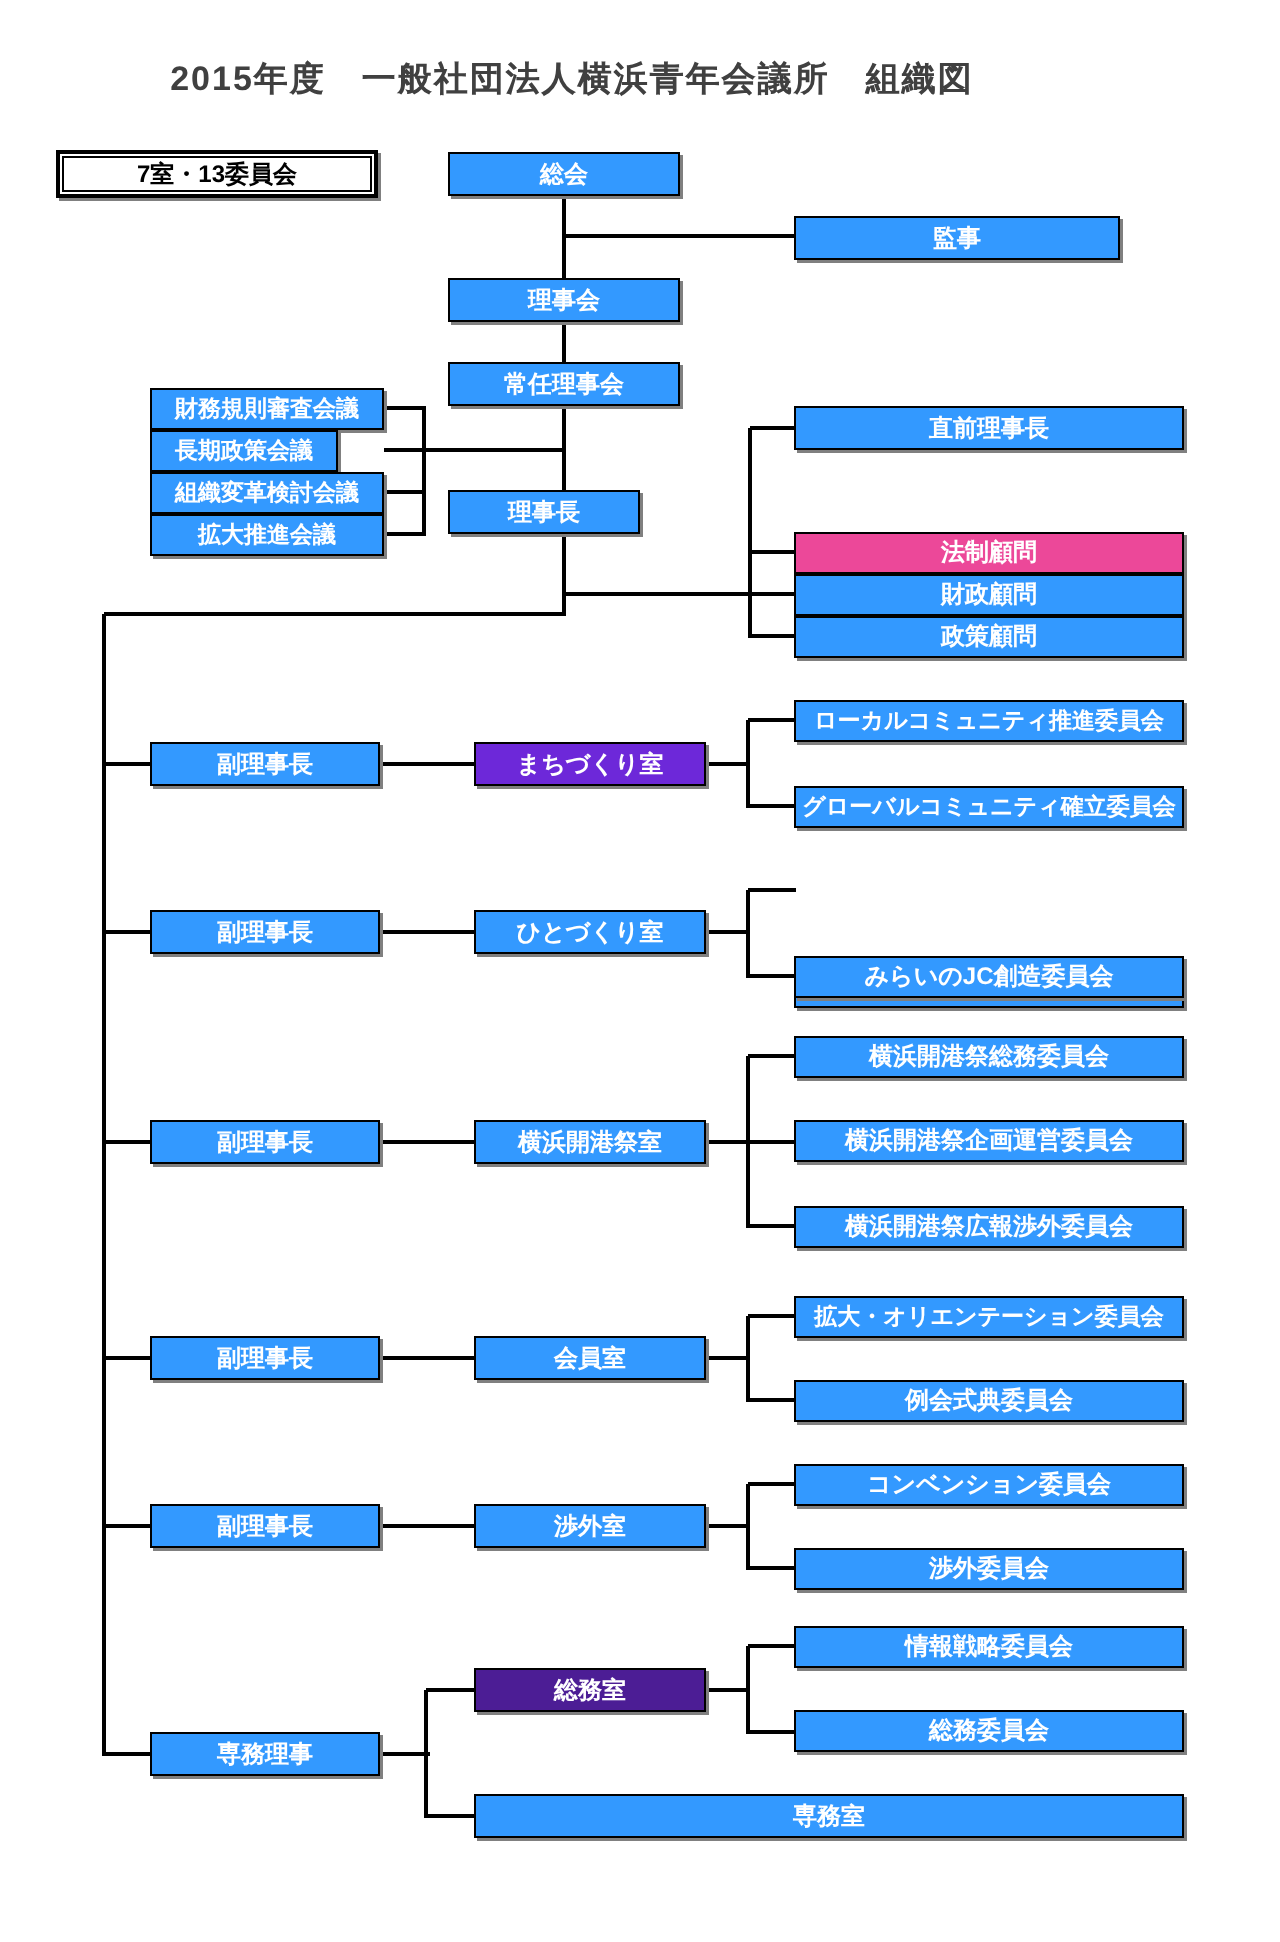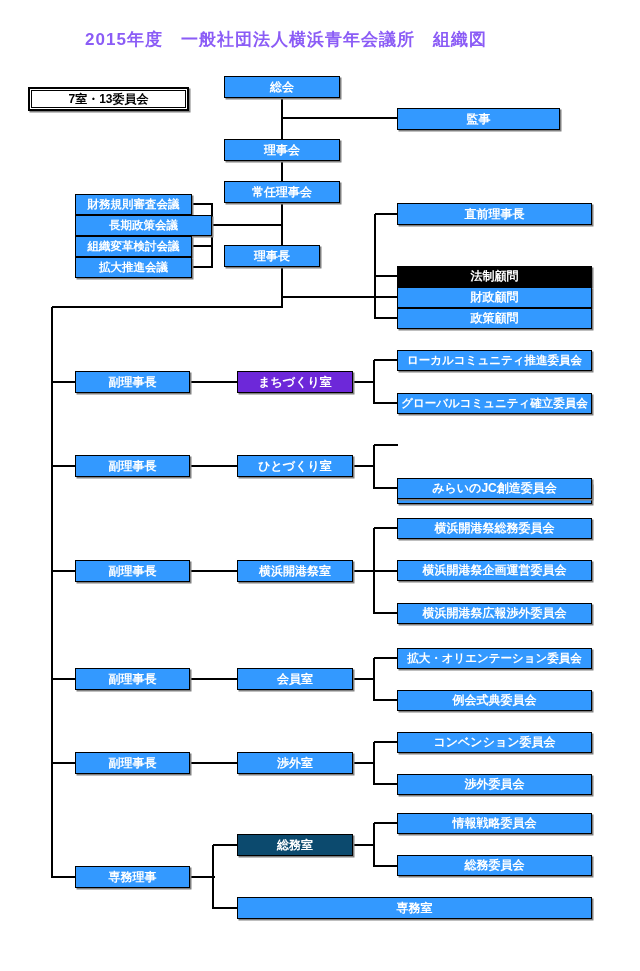--- a/index.html
+++ b/index.html
@@ -1,22 +1,22 @@
 <!DOCTYPE html>
 <html><head>
 <meta charset="utf-8">
 <style>
   html,body{margin:0;padding:0;background:#ffffff;}
   body{font-family:"Liberation Sans","DejaVu Sans",sans-serif;}
   #canvas{position:relative;width:640px;height:971px;background:#ffffff;overflow:hidden;}
   .title{position:absolute;left:0;top:28px;width:572px;text-align:center;
-         font-size:17px;font-weight:bold;color:#8b5cf6;letter-spacing:1px;}
+         font-size:17px;font-weight:bold;color:#404040;letter-spacing:1px;}
   .legend{position:absolute;left:28px;top:75px;width:161px;height:24px;
           border:2px solid #000;background:#fff;box-sizing:border-box;
-          box-shadow:1.5px 1.5px 0 #808080;padding:1px;margin-top:12px;}
+          box-shadow:1.5px 1.5px 0 #808080;padding:1px;}
   .legend-inner{width:100%;height:100%;border:1px solid #000;box-sizing:border-box;
           display:flex;align-items:center;justify-content:center;
           font-size:12px;font-weight:bold;color:#000;}
   .node{position:absolute;box-sizing:border-box;background:#3399FF;
         border:1.5px solid #000;box-shadow:1.5px 1.5px 0 #808080;
         display:flex;align-items:center;justify-content:center;
         color:#fff;font-weight:bold;font-size:12px;white-space:nowrap;
         letter-spacing:0;z-index:2;}
   .node.small{font-size:11.5px;}
   .line{position:absolute;background:#000;z-index:1;}
@@ -84,26 +84,26 @@
     <div class="line" style="left: 213px; top: 907px; width: 25px; height: 2px;"></div>
     <div class="line" style="left: 352px; top: 844px; width: 23px; height: 2px;"></div>
     <div class="line" style="left: 373px; top: 823px; width: 2px; height: 44px;"></div>
     <div class="line" style="left: 374px; top: 822px; width: 24px; height: 2px;"></div>
     <div class="line" style="left: 374px; top: 865px; width: 24px; height: 2px;"></div>
     <div class="node" style="left: 224px; top: 76px; width: 116px; height: 22px; background: rgb(51, 153, 255);">総会</div>
     <div class="node" style="left: 397px; top: 108px; width: 163px; height: 22px; background: rgb(51, 153, 255);">監事</div>
     <div class="node" style="left: 224px; top: 139px; width: 116px; height: 22px; background: rgb(51, 153, 255);">理事会</div>
     <div class="node" style="left: 224px; top: 181px; width: 116px; height: 22px; background: rgb(51, 153, 255);">常任理事会</div>
     <div class="node small" style="left: 75px; top: 194px; width: 117px; height: 21px; background: rgb(51, 153, 255);">財務規則審査会議</div>
-    <div class="node small" style="left: 75px; top: 215px; width: 137px; height: 21px; background: rgb(51, 153, 255);">長期政策会議</div>
+    <div class="node small" style="left: 75px; top: 215px; width: 94px; height: 21px; background: rgb(51, 153, 255);">長期政策会議</div>
     <div class="node small" style="left: 75px; top: 236px; width: 117px; height: 21px; background: rgb(51, 153, 255);">組織変革検討会議</div>
     <div class="node small" style="left: 75px; top: 257px; width: 117px; height: 21px; background: rgb(51, 153, 255);">拡大推進会議</div>
     <div class="node" style="left: 224px; top: 245px; width: 96px; height: 22px; background: rgb(51, 153, 255);">理事長</div>
     <div class="node" style="left: 397px; top: 203px; width: 195px; height: 22px; background: rgb(51, 153, 255);">直前理事長</div>
-    <div class="node" style="left: 397px; top: 266px; width: 195px; height: 21px; background: #000000;">法制顧問</div>
+    <div class="node" style="left: 397px; top: 266px; width: 195px; height: 21px; background: #ec4899;">法制顧問</div>
     <div class="node" style="left: 397px; top: 287px; width: 195px; height: 21px; background: rgb(51, 153, 255);">財政顧問</div>
     <div class="node" style="left: 397px; top: 308px; width: 195px; height: 21px; background: rgb(51, 153, 255);">政策顧問</div>
     <div class="node" style="left: 75px; top: 371px; width: 115px; height: 22px; background: rgb(51, 153, 255);">副理事長</div>
     <div class="node" style="left: 237px; top: 371px; width: 116px; height: 22px; background: #6d28d9;">まちづくり室</div>
     <div class="node small" style="left: 397px; top: 350px; width: 195px; height: 21px; background: rgb(51, 153, 255);">ローカルコミュニティ推進委員会</div>
     <div class="node small" style="left: 397px; top: 393px; width: 195px; height: 21px; background: rgb(51, 153, 255);">グローバルコミュニティ確立委員会</div>
     <div class="node" style="left: 75px; top: 455px; width: 115px; height: 22px; background: rgb(51, 153, 255);">副理事長</div>
     <div class="node" style="left: 237px; top: 455px; width: 116px; height: 22px; background: rgb(51, 153, 255);">ひとづくり室</div>
     <div class="node" style="left: 397px; top: 435px; width: 195px; height: 21px; background: rgb(51, 153, 255); margin-top: 48px;">みらいの人財育成委員会</div>
     <div class="node" style="left: 397px; top: 478px; width: 195px; height: 21px; background: rgb(51, 153, 255);">みらいのJC創造委員会</div>
@@ -114,17 +114,17 @@
     <div class="node" style="left: 397px; top: 603px; width: 195px; height: 21px; background: rgb(51, 153, 255);">横浜開港祭広報渉外委員会</div>
     <div class="node" style="left: 75px; top: 668px; width: 115px; height: 22px; background: rgb(51, 153, 255);">副理事長</div>
     <div class="node" style="left: 237px; top: 668px; width: 116px; height: 22px; background: rgb(51, 153, 255);">会員室</div>
     <div class="node small" style="left: 397px; top: 648px; width: 195px; height: 21px; background: rgb(51, 153, 255);">拡大・オリエンテーション委員会</div>
     <div class="node" style="left: 397px; top: 690px; width: 195px; height: 21px; background: rgb(51, 153, 255);">例会式典委員会</div>
     <div class="node" style="left: 75px; top: 752px; width: 115px; height: 22px; background: rgb(51, 153, 255);">副理事長</div>
     <div class="node" style="left: 237px; top: 752px; width: 116px; height: 22px; background: rgb(51, 153, 255);">渉外室</div>
     <div class="node" style="left: 397px; top: 732px; width: 195px; height: 21px; background: rgb(51, 153, 255);">コンベンション委員会</div>
     <div class="node" style="left: 397px; top: 774px; width: 195px; height: 21px; background: rgb(51, 153, 255);">渉外委員会</div>
     <div class="node" style="left: 75px; top: 866px; width: 115px; height: 22px; background: rgb(51, 153, 255);">専務理事</div>
-    <div class="node" style="left: 237px; top: 834px; width: 116px; height: 22px; background: #0c4a6e;">総務室</div>
+    <div class="node" style="left: 237px; top: 834px; width: 116px; height: 22px; background: #4c1d95;">総務室</div>
     <div class="node" style="left: 397px; top: 813px; width: 195px; height: 21px; background: rgb(51, 153, 255);">情報戦略委員会</div>
     <div class="node" style="left: 237px; top: 897px; width: 355px; height: 22px; background: rgb(51, 153, 255);">専務室</div>
     <div class="node" style="left: 397px; top: 855px; width: 195px; height: 21px; background: rgb(51, 153, 255);">総務委員会</div>
   </div>
 
 </body></html>

